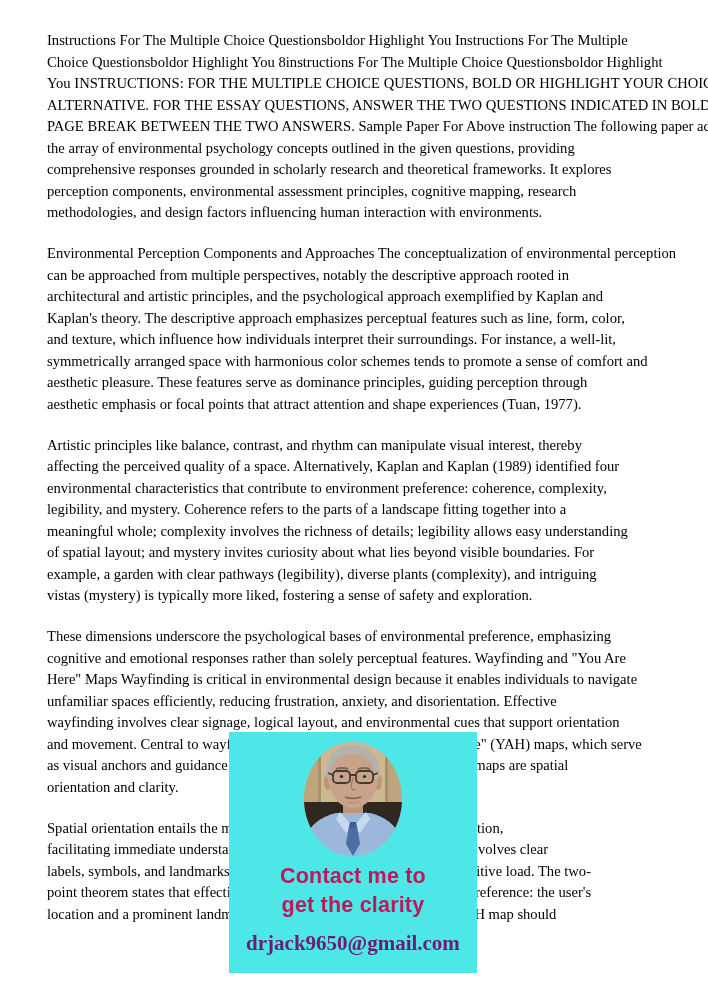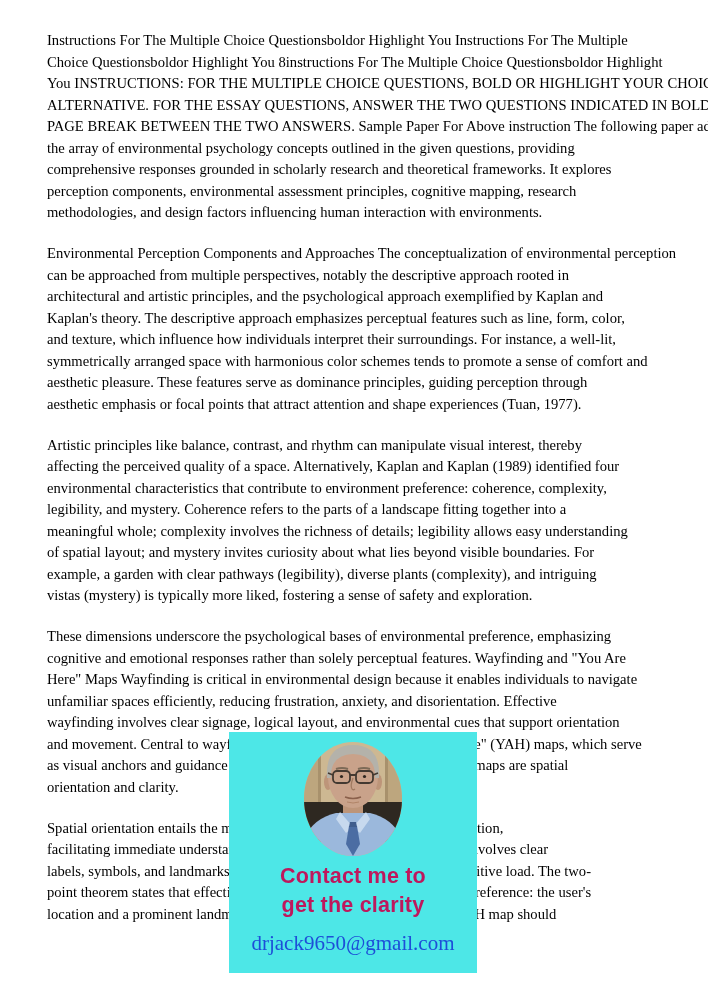--- a/index.html
+++ b/index.html
@@ -18,21 +18,21 @@
   .photo { position:absolute; left:75px; top:10px; width:98px; height:114px; }
   .contact-heading {
     position:absolute; top:130px; left:0; width:100%;
     font-family:"Liberation Sans","DejaVu Sans",sans-serif;
     font-weight:bold; font-size:21.5px; line-height:29px;
     color:#be185d; letter-spacing:0.2px;
   }
   .email {
     position:absolute; top:199px; left:0; width:100%;
     font-family:"Liberation Serif","DejaVu Serif",serif;
-    font-weight:normal; font-size:21px; color:#1d4ed8;
+    font-weight:bold; font-size:21px; color:#701a75;
   }
 </style>
 </head>
 <body>
 
 <div class="doc">
   <div class="para">
       <div class="line">Instructions For The Multiple Choice Questionsboldor Highlight You Instructions For The Multiple</div>
       <div class="line">Choice Questionsboldor Highlight You 8instructions For The Multiple Choice Questionsboldor Highlight</div>
       <div class="line">You INSTRUCTIONS: FOR THE MULTIPLE CHOICE QUESTIONS, BOLD OR HIGHLIGHT YOUR CHOICE OF THE</div>

